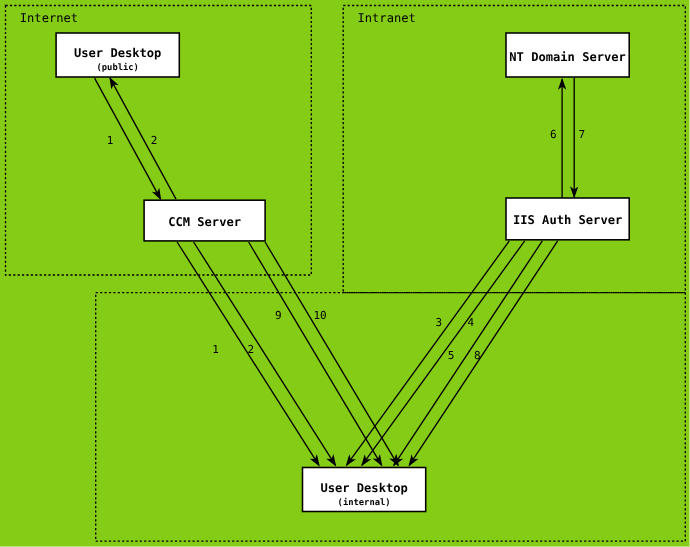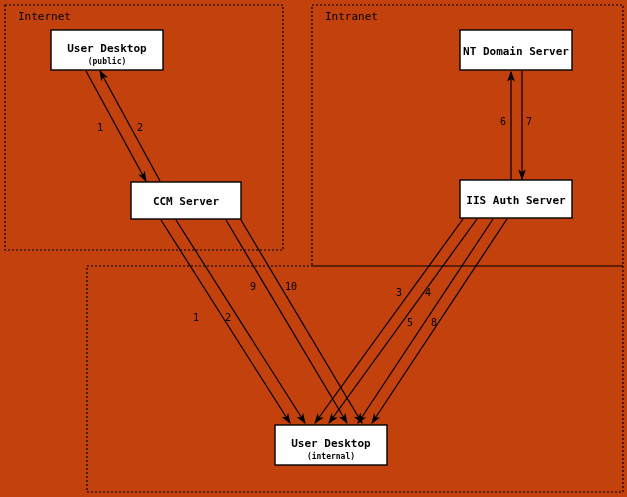--- a/index.html
+++ b/index.html
@@ -4,21 +4,21 @@
 <style>
   html, body {
     margin: 0;
     padding: 0;
     background: #ffffff;
   }
   #canvas {
     position: relative;
     width: 627px;
     height: 497px;
-    background: #c2410c;
+    background: #84cc16;
     overflow: hidden;
     font-family: "DejaVu Sans Mono", monospace;
   }
   svg#diagram {
     position: absolute;
     left: 0;
     top: 0;
     width: 627px;
     height: 497px;
   }

